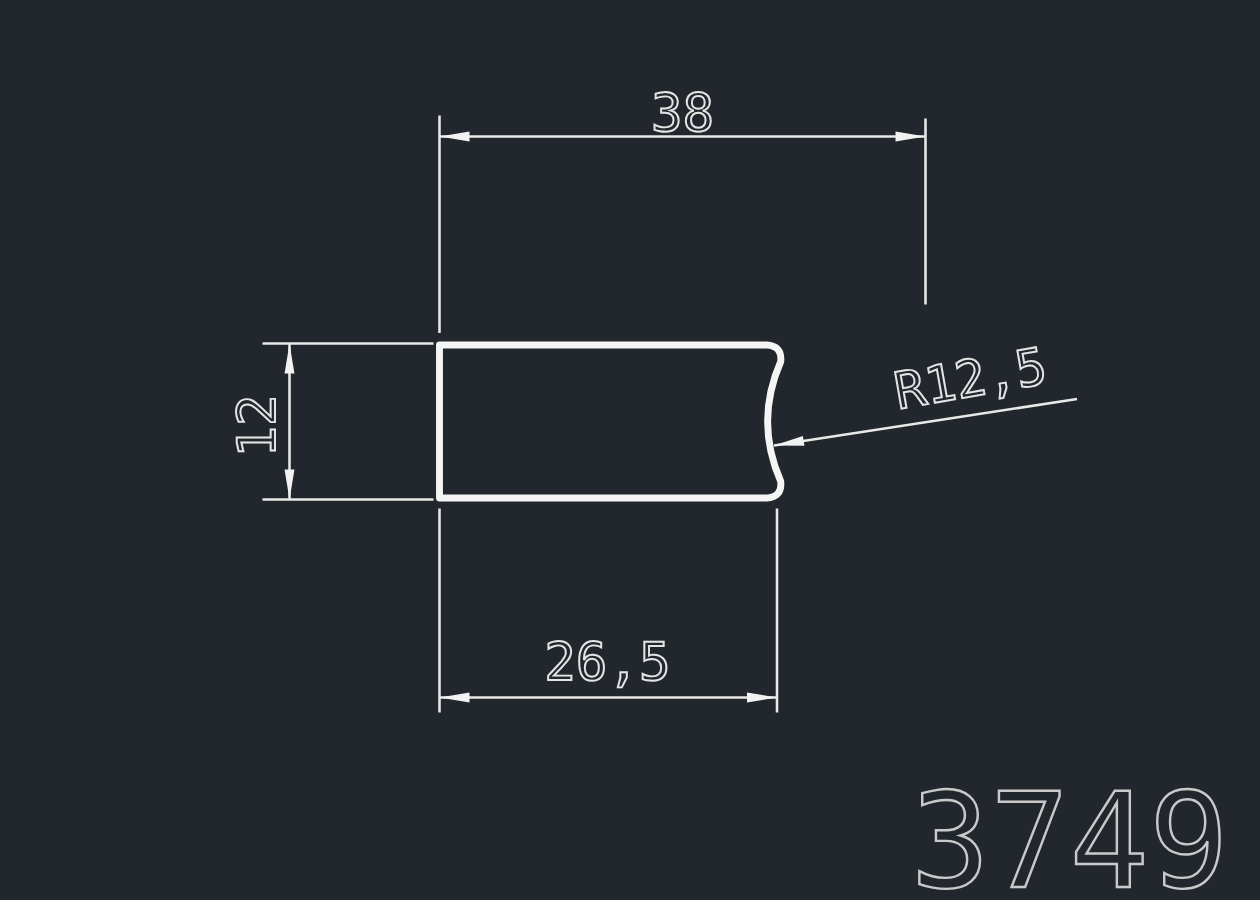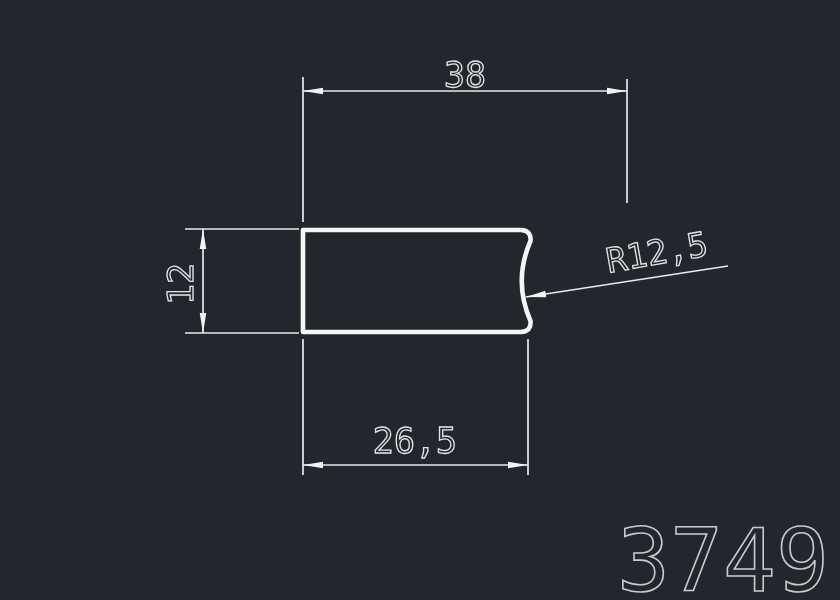--- a/index.html
+++ b/index.html
@@ -8,21 +8,20 @@
     width: 840px;
     height: 600px;
     overflow: hidden;
     background: #22272d;
     font-family: "DejaVu Sans Mono", monospace;
   }
   .canvas-wrap {
     position: relative;
     width: 732px;
     height: 600px;
-    padding-left: 10px;
   }
   svg { display: block; }
 
   .thick-line {
     fill: none;
     stroke: #f5f5f5;
     stroke-width: 4.6;
     stroke-linejoin: round;
     stroke-linecap: round;
   }

